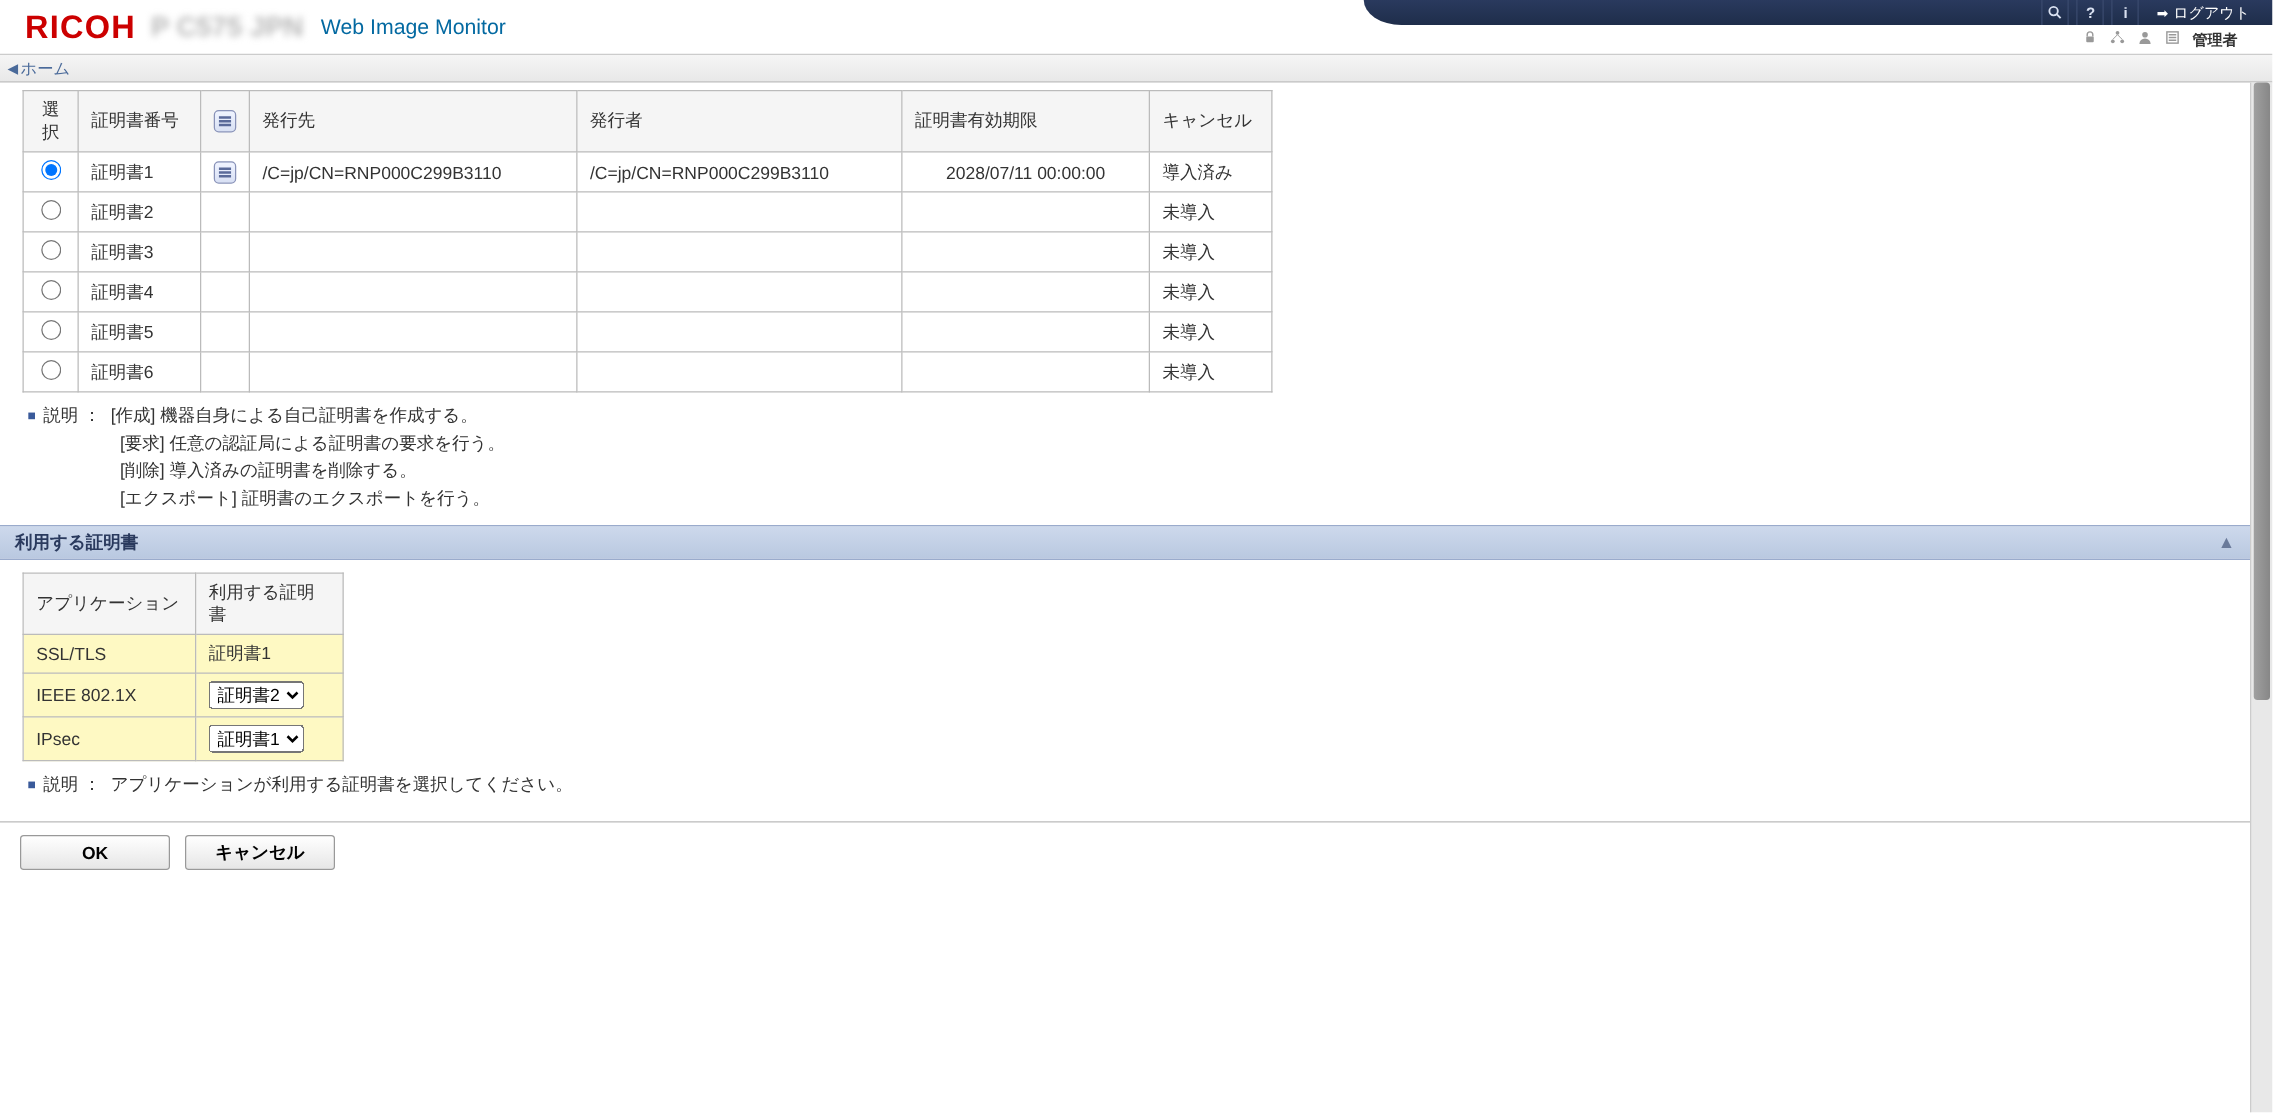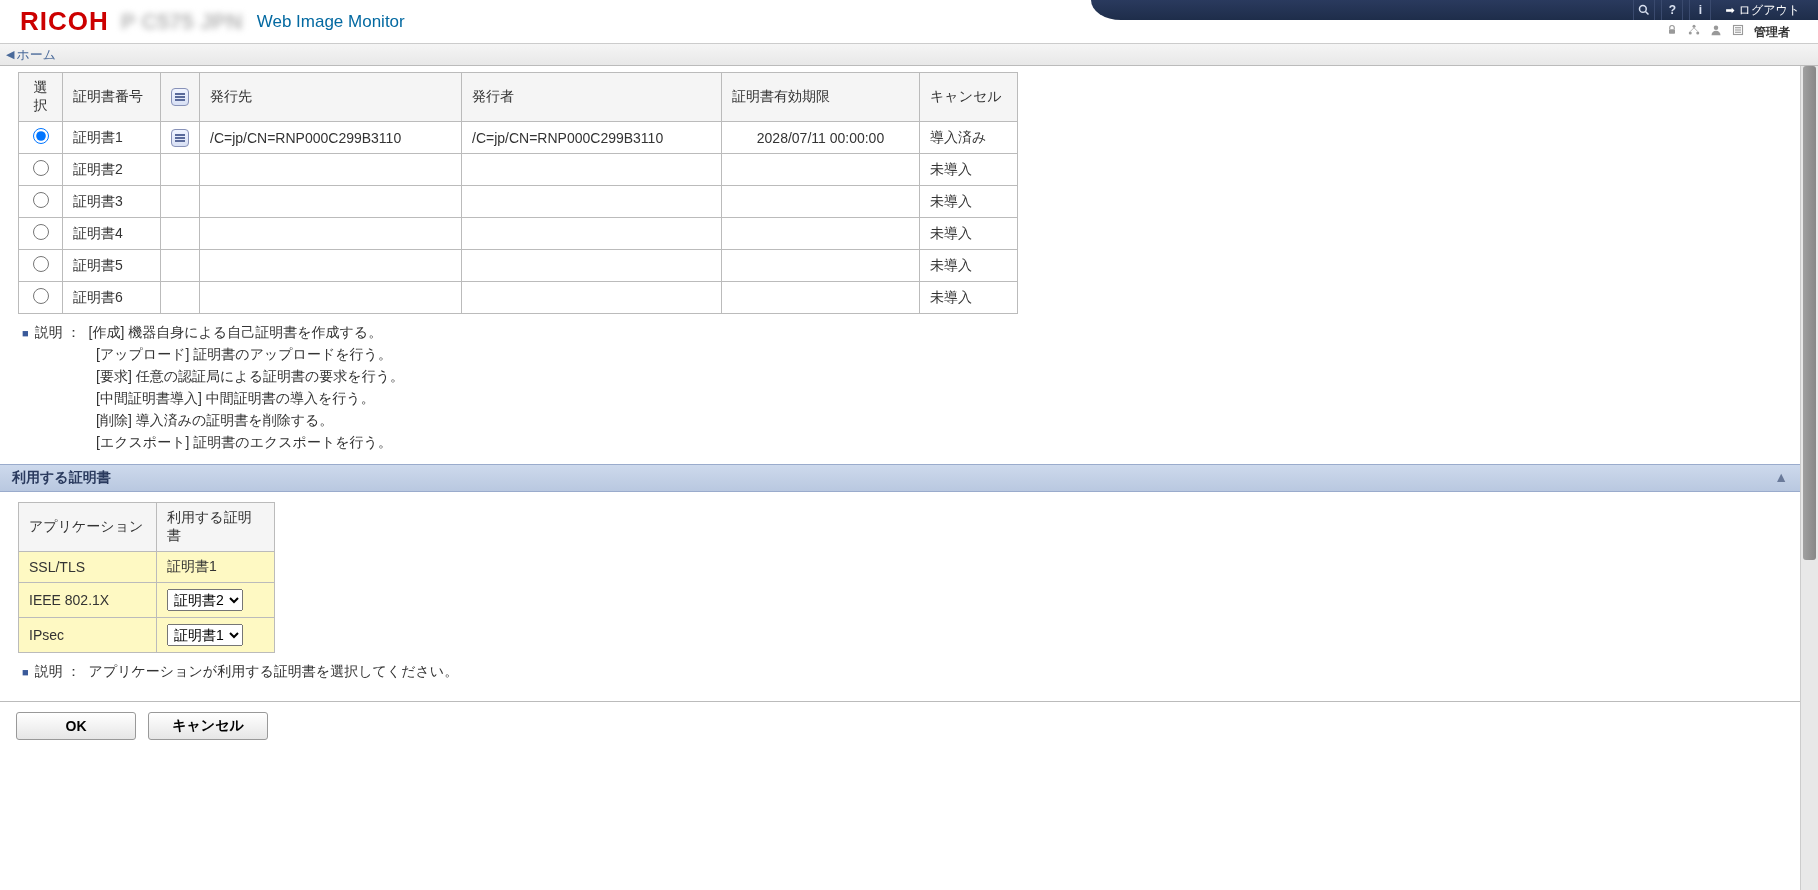--- a/index.html
+++ b/index.html
@@ -209,23 +209,21 @@
           </tr>
         </tbody>
 </table>
 
 <div id="desc1">
         <div class="desc">
           <span class="desc-bullet">■</span>
           <span class="desc-label">説明 ：</span>
           <span>[作成] 機器自身による自己証明書を作成する。</span>
         </div>
-        <div class="desc-line">[アップロード] 証明書のアップロードを行う。</div>
         <div class="desc-line">[要求] 任意の認証局による証明書の要求を行う。</div>
-        <div class="desc-line">[中間証明書導入] 中間証明書の導入を行う。</div>
         <div class="desc-line">[削除] 導入済みの証明書を削除する。</div>
         <div class="desc-line">[エクスポート] 証明書のエクスポートを行う。</div>
       </div>
 
 <div class="section-hdr">
   <span>利用する証明書</span>
   <span class="collapse">▲</span>
 </div>
 
 <table class="tbl2">

